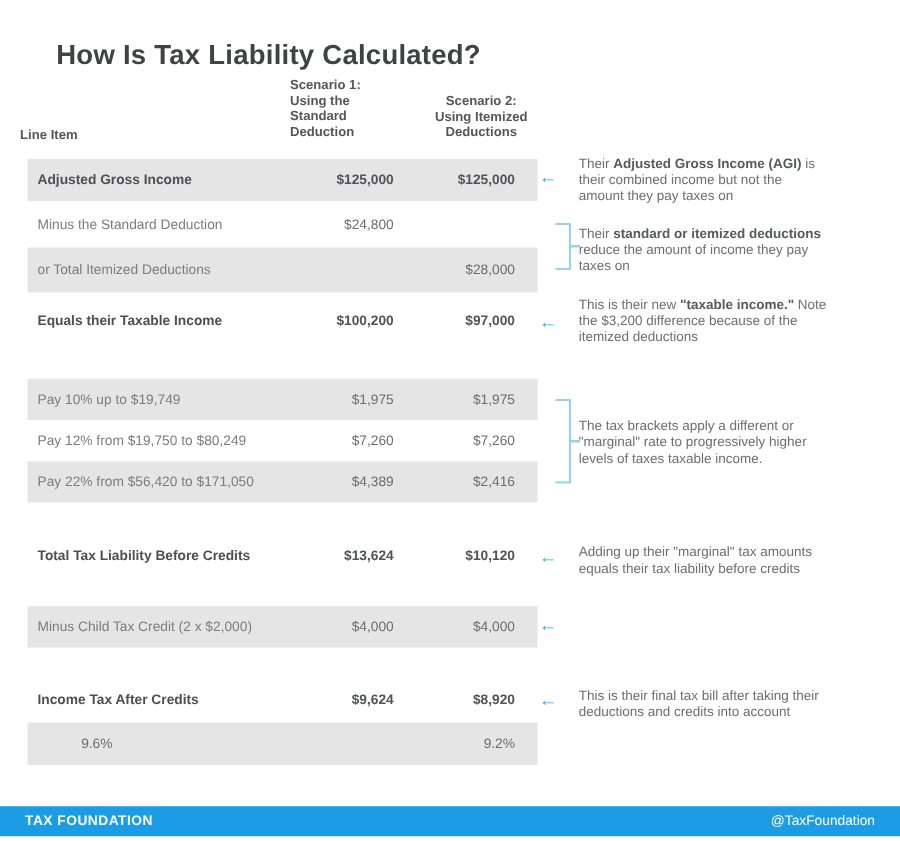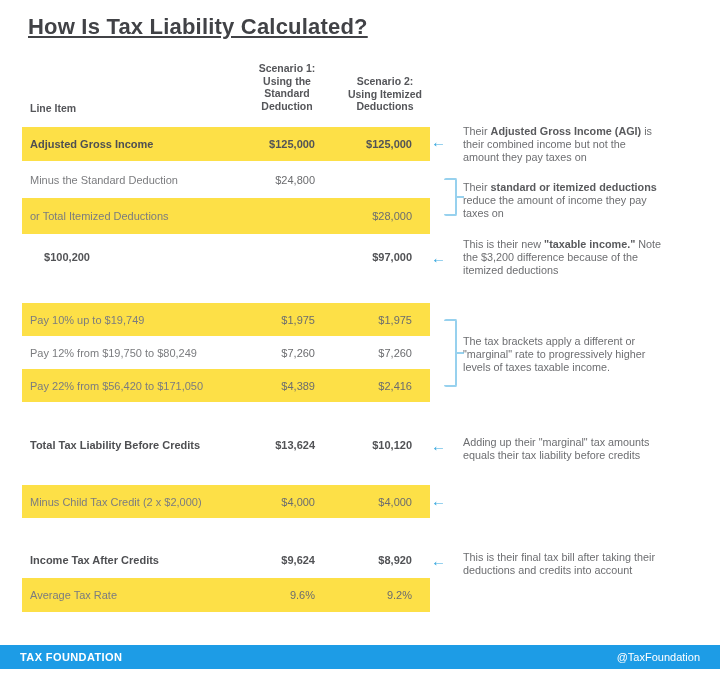--- a/index.html
+++ b/index.html
@@ -1,31 +1,31 @@
 <!DOCTYPE html>
 <html><head>
 <meta charset="utf-8">
 <style>
   html,body{margin:0;padding:0;background:#fff;}
   .page{position:relative;width:720px;height:673px;background:#ffffff;
         font-family:"Liberation Sans",sans-serif;overflow:hidden;}
-  .title{position:absolute;left:28px;top:14px;margin:0;font-size:22px;font-weight:700;
-         color:#414246;letter-spacing:.2px;text-decoration:underline;}
+  .title{position:absolute;left:28px;top:14px;margin:17px;font-size:22px;font-weight:700;
+         color:#414246;letter-spacing:.2px;}
   .hdr{position:absolute;font-size:10.5px;font-weight:700;color:#55565a;line-height:12.5px;
        white-space:pre-line;}
-  .hdr-li{left:30px;top:102px;}
-  .hdr-s1{left:232px;top:62px;width:110px;text-align:center;}
+  .hdr-li{left:16px;top:102px;}
+  .hdr-s1{left:232px;top:62px;width:110px;}
   .hdr-s2{left:325px;top:75px;width:120px;text-align:center;}
 
   .row{position:absolute;left:22px;width:408px;display:flex;align-items:center;
        box-sizing:border-box;padding:0 18px 0 8px;font-size:11px;color:#7b7c7f;}
   .row .lbl{flex:0 0 225px;}
   .row .v1{flex:0 0 60px;text-align:right;color:#6b6c6f;}
   .row .v2{flex:1;text-align:right;color:#6b6c6f;}
-  .row.blue{background:#fde047;}
+  .row.blue{background:#e5e5e5;}
   .row.bold{font-weight:700;color:#4e4f52;}
   .row.bold .v1,.row.bold .v2{color:#525356;}
   .r1{top:127px;height:34px}.r2{top:161px;height:37px}.r3{top:198px;height:36px}
   .r4{top:240px;height:34px}.r5{top:303px;height:33px}.r6{top:336px;height:33px}
   .r7{top:369px;height:33px}.r8{top:428px;height:34px}.r9{top:485px;height:33px}
   .r10{top:543px;height:34px}.r11{top:578px;height:34px}
 
   .arrow{position:absolute;left:431px;width:22px;font-size:15px;font-weight:700;
          color:#38a8df;line-height:16px;}
   .ar1{top:134px}.ar3{top:250px}.ar5{top:438px}.ar6{top:493px}.ar7{top:553px}
@@ -71,20 +71,21 @@
     <span class="lbl">Minus the Standard Deduction</span>
     <span class="v1">$24,800</span>
     <span class="v2"></span>
   </div>
   <div class="row r3 blue">
     <span class="lbl">or Total Itemized Deductions</span>
     <span class="v1"></span>
     <span class="v2">$28,000</span>
   </div>
   <div class="row r4 bold">
+    <span class="lbl">Equals their Taxable Income</span>
     <span class="v1">$100,200</span>
     <span class="v2">$97,000</span>
   </div>
   <div class="row r5 blue">
     <span class="lbl">Pay 10% up to $19,749</span>
     <span class="v1">$1,975</span>
     <span class="v2">$1,975</span>
   </div>
   <div class="row r6">
     <span class="lbl">Pay 12% from $19,750 to $80,249</span>
@@ -105,21 +106,20 @@
     <span class="lbl">Minus Child Tax Credit (2 x $2,000)</span>
     <span class="v1">$4,000</span>
     <span class="v2">$4,000</span>
   </div>
   <div class="row r10 bold">
     <span class="lbl">Income Tax After Credits</span>
     <span class="v1">$9,624</span>
     <span class="v2">$8,920</span>
   </div>
   <div class="row r11 blue">
-    <span class="lbl">Average Tax Rate</span>
     <span class="v1">9.6%</span>
     <span class="v2">9.2%</span>
   </div>
 
   <span class="arrow ar1">←</span>
   <span class="arrow ar3">←</span>
   <span class="arrow ar5">←</span>
   <span class="arrow ar6">←</span>
   <span class="arrow ar7">←</span>
 

